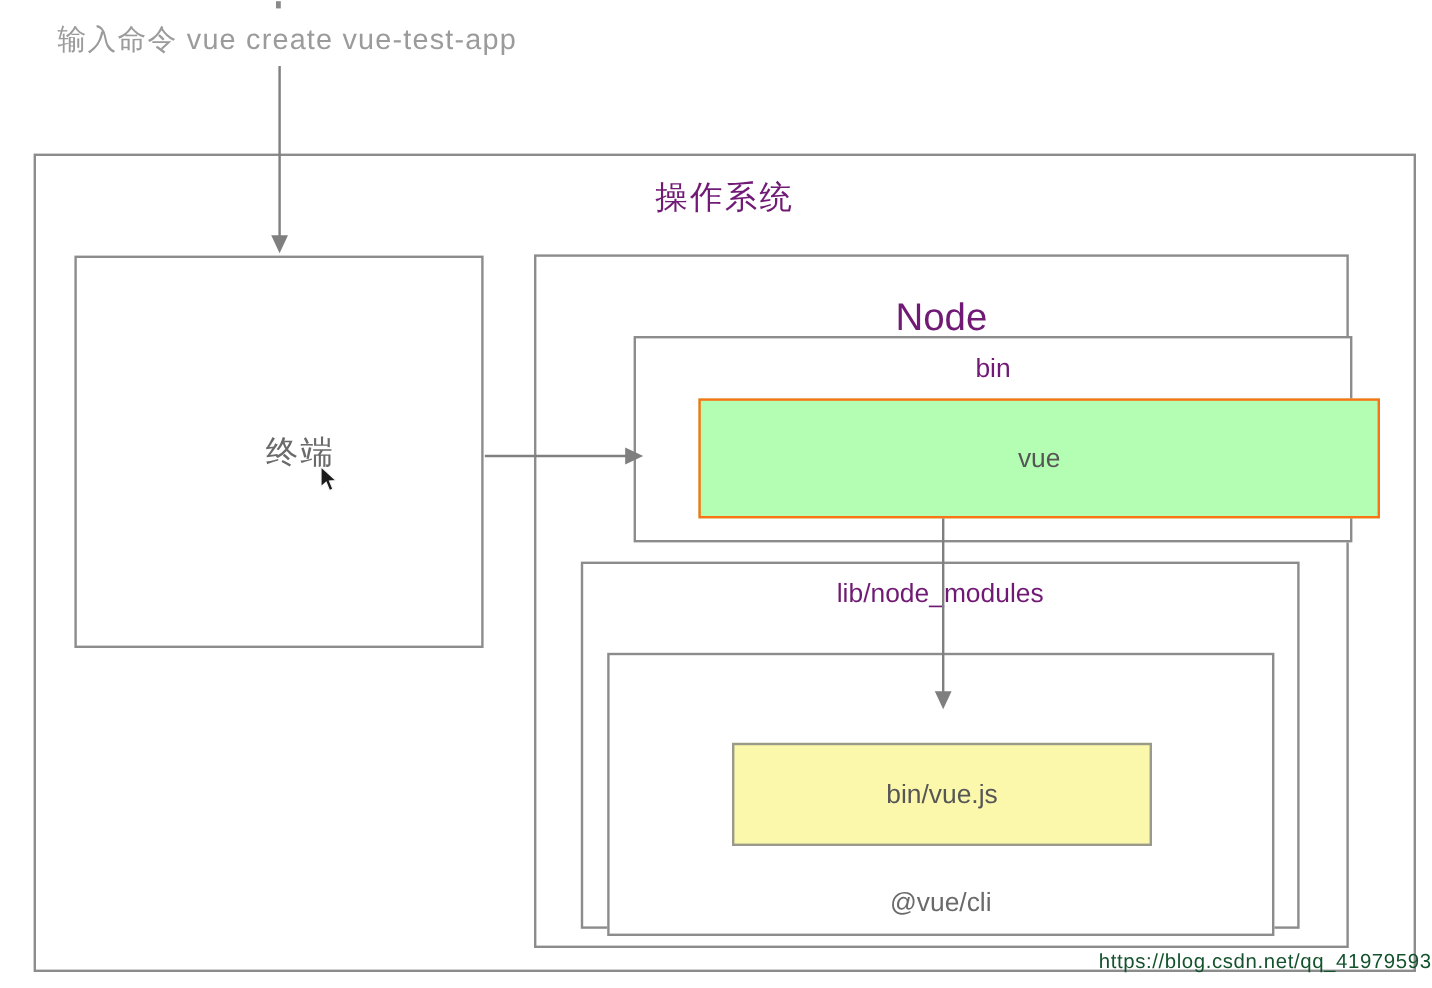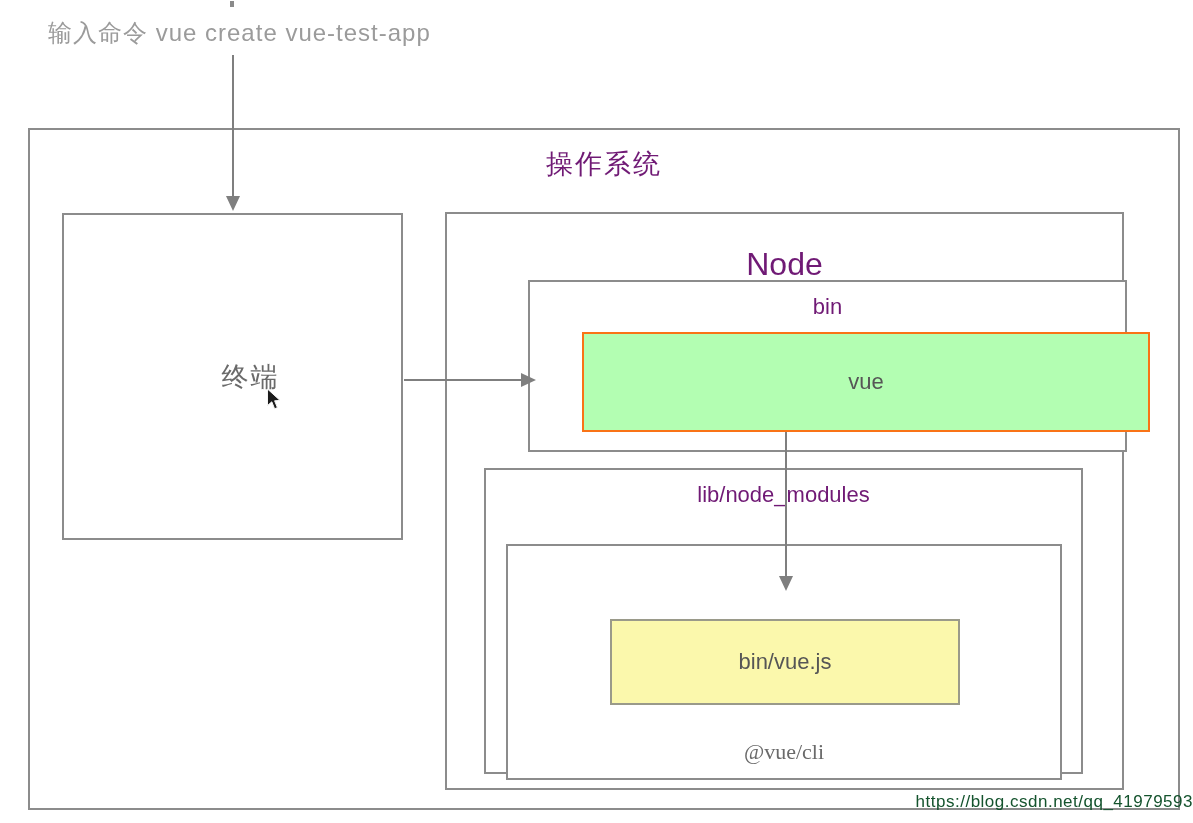--- a/index.html
+++ b/index.html
@@ -28,21 +28,21 @@
 
   #vue-box{left:52px;top:50px;width:568px;height:100px;background:#b3feb2;border:2px solid #f97316;}
   #vue-label{font-size:22px;color:#565656;}
 
   #lib-box{left:37px;top:254px;width:599px;height:306px;}
   #lib-title{position:absolute;top:12px;font-size:22px;}
 
   #cli-box{left:20px;top:47px;width:556px;height:236px;margin-top:27px;}
   #binvuejs-box{left:102px;top:73px;width:350px;height:86px;background:#fbf8ac;border:2px solid #9a9a8a;}
   #binvuejs-label{font-size:22px;color:#565656;}
-  #cli-label{position:absolute;bottom:13px;width:100%;text-align:center;font-size:22px;color:#6a6a6a;font-family:Liberation Serif, serif;}
+  #cli-label{position:absolute;bottom:13px;width:100%;text-align:center;font-size:22px;color:#6a6a6a;}
 
   #arrow-layer{position:absolute;left:0;top:0;width:1193px;height:823px;z-index:20;pointer-events:none;}
   #mouse-cursor{position:absolute;left:266px;top:388px;z-index:30;}
   #watermark{position:absolute;right:0px;top:792px;z-index:25;font-size:17px;color:#14532d;letter-spacing:0.5px;white-space:nowrap;}
 </style>
 </head>
 <body>
 
 <div id="canvas">
 

